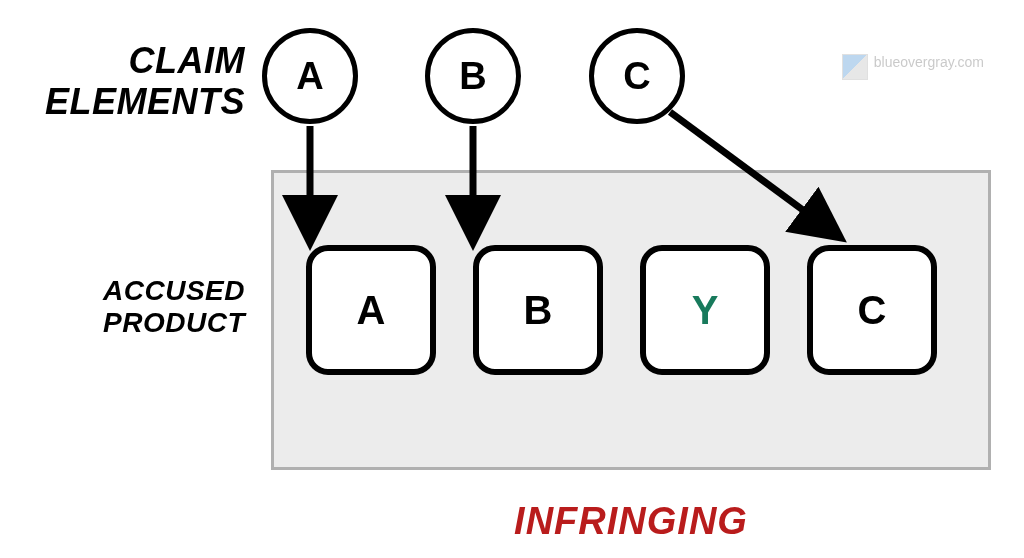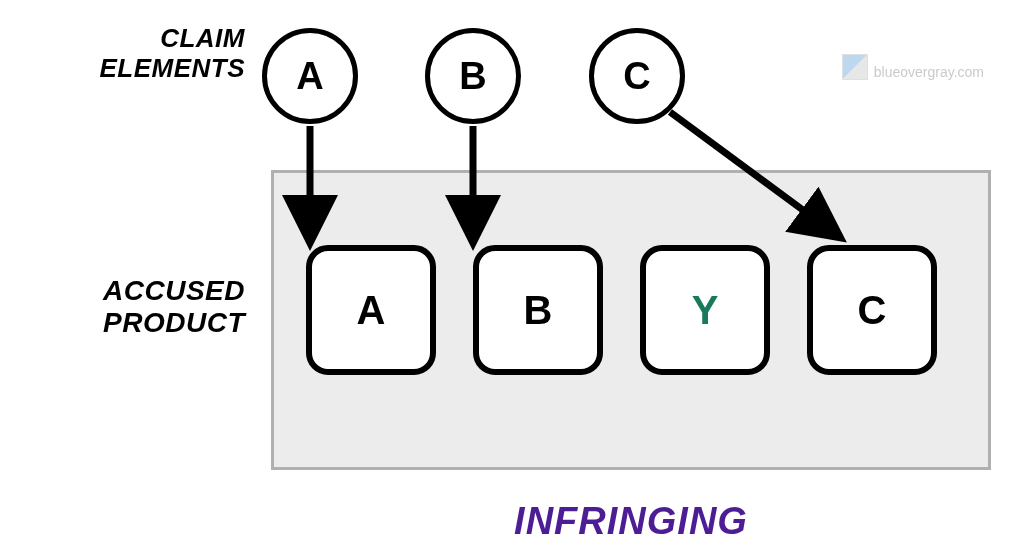--- a/index.html
+++ b/index.html
@@ -14,24 +14,24 @@
   .label {
     position: absolute;
     font-weight: 900;
     font-style: italic;
     color: #000;
     letter-spacing: 0.5px;
     line-height: 1.15;
     text-align: right;
   }
   .claim-label {
-    top: 24px;
+    top: 40px;
     left: 10px;
     width: 235px;
-    font-size: 26px;
+    font-size: 36px;
   }
   .accused-label {
     top: 275px;
     left: 10px;
     width: 235px;
     font-size: 28px;
   }
   .circle {
     position: absolute;
     width: 96px;
@@ -80,28 +80,28 @@
   .verdict {
     position: absolute;
     top: 500px;
     left: 271px;
     width: 720px;
     text-align: center;
     font-weight: 900;
     font-style: italic;
     font-size: 38px;
     letter-spacing: 1px;
-    color: #4c1d95;
+    color: #b91c1c;
   }
   .watermark {
     position: absolute;
     top: 54px;
     right: 40px;
     display: flex;
-    align-items: flex-end;
+    align-items: flex-start;
     gap: 6px;
     opacity: 0.45;
   }
   .watermark-icon {
     width: 26px;
     height: 26px;
     background: linear-gradient(135deg, #6fa8dc 0%, #6fa8dc 50%, #ccc 50%, #ccc 100%);
     border: 1px solid #bbb;
   }
   .watermark-text {

